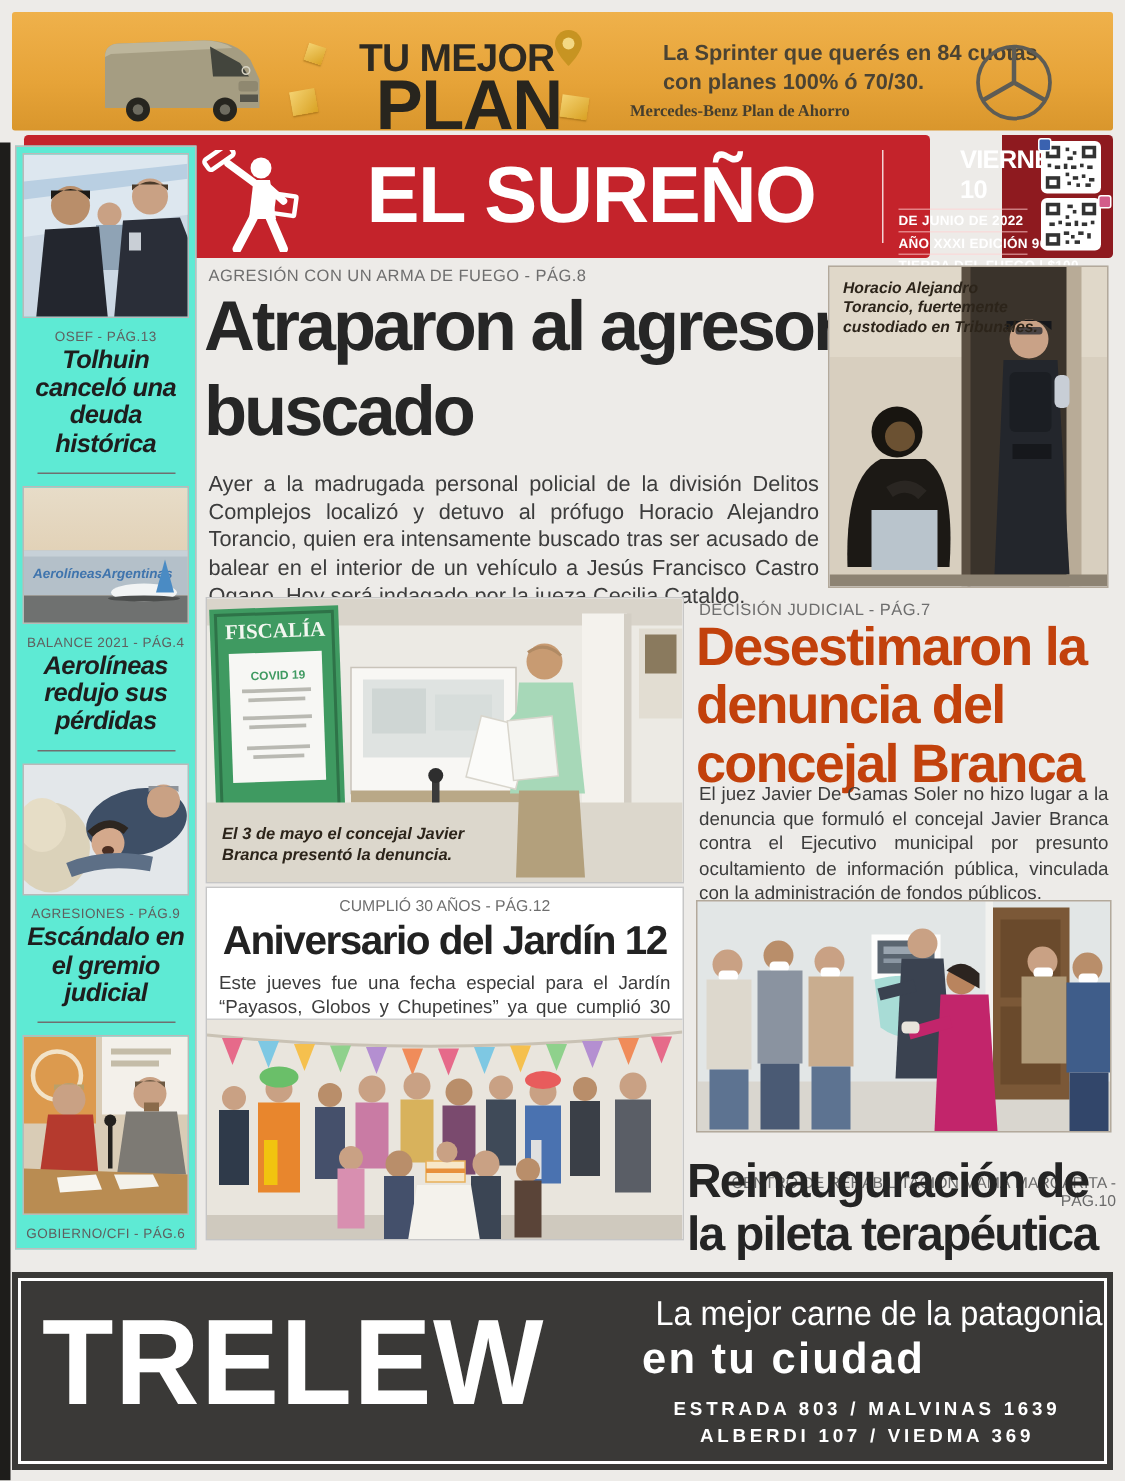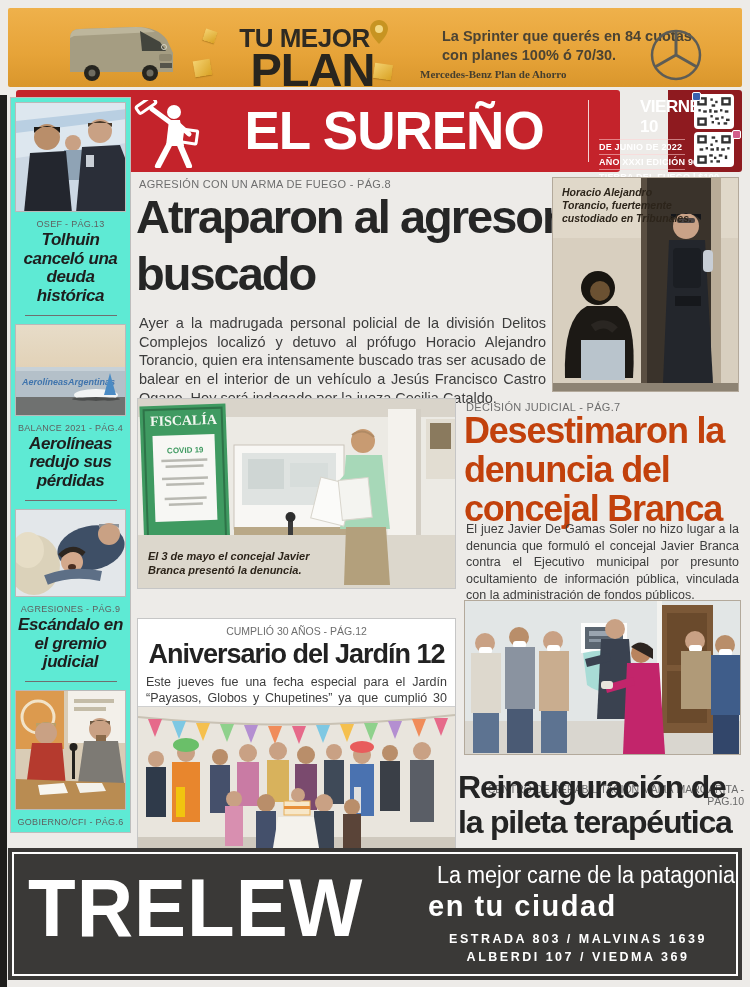--- a/index.html
+++ b/index.html
@@ -73,21 +73,21 @@
   .fiscalia-card { left:137px; top:398px; width:319px; height:191px; }
   .fiscalia-card .cap { position:absolute; left:10px; top:150px; width:190px;
     font-size:11px; font-weight:bold; font-style:italic; color:#2c241a; line-height:1.3; }
 
   .branca-kicker { left:466px; top:401px; }
   .branca-head { left:464px; top:412px; width:278px; font-size:36px; font-weight:bold;
     color:#c2410c; line-height:1.08; letter-spacing:-1.2px; }
   .branca-body { left:466px; top:521px; width:273px; font-size:12.5px; line-height:1.32;
     color:#3c3c3c; text-align:justify; }
 
-  .jardin-card { left:137px; top:618px; width:319px; height:236px; }
+  .jardin-card { left:137px; top:591px; width:319px; height:236px; }
   .jardin-kicker { width:100%; text-align:center; margin-top:6px; font-size:10.5px; color:#6e6e6e; }
   .jardin-head { width:100%; text-align:center; margin-top:2px; font-size:27px; font-weight:bold;
     color:#222; letter-spacing:-1px; }
   .jardin-body { margin:4px 8px 0 8px; font-size:12.5px; line-height:1.28; color:#3c3c3c; text-align:justify; }
   .jardin-photo { position:absolute; left:0; bottom:0; width:317px; height:147px; overflow:hidden; border-top:1px solid #cfcfcf; }
 
   .photo-pileta { left:464px; top:600px; width:277px; height:155px; }
   .pileta-kicker { left:460px; top:783px; width:284px; text-align:right; font-size:10.5px; color:#6a6a6a; }
   .pileta-head { left:458px; top:770px; width:288px; text-align:left; font-size:32px; font-weight:bold;
     color:#242424; line-height:1.1; letter-spacing:-1.2px; }

